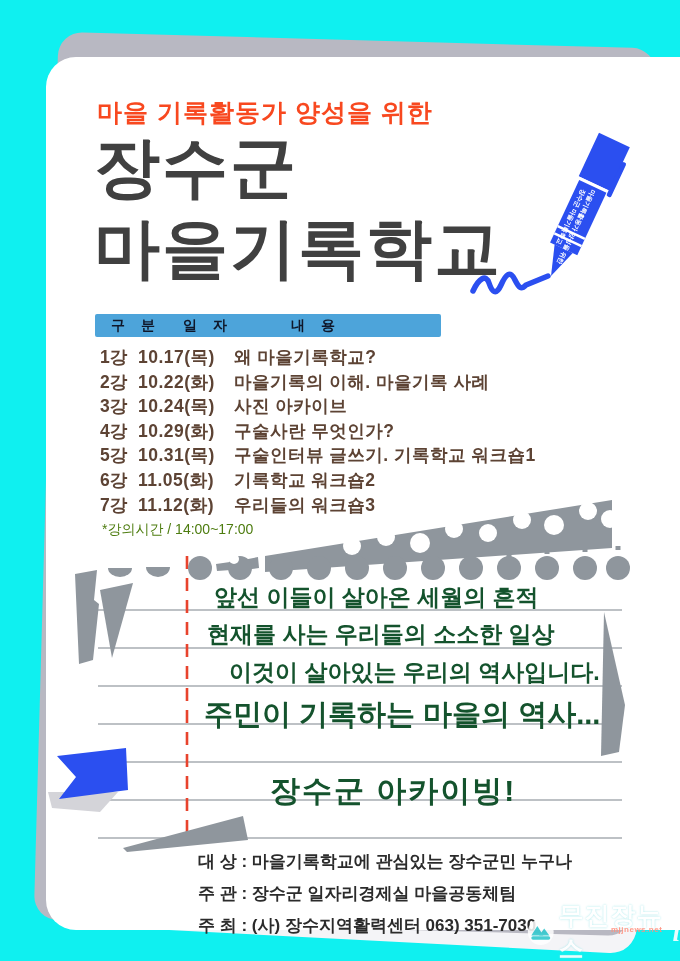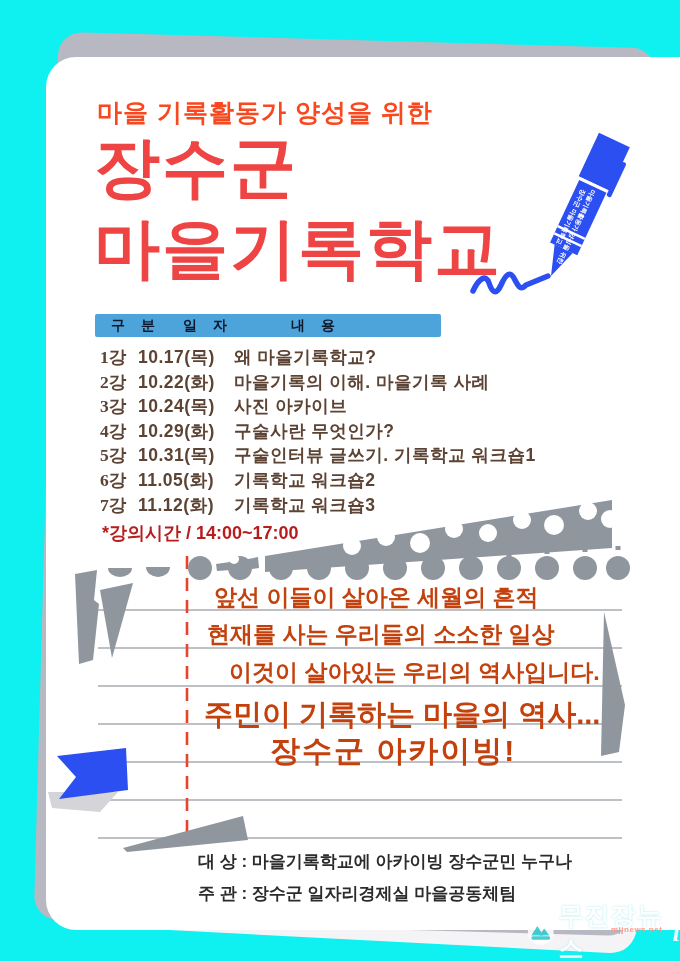--- a/index.html
+++ b/index.html
@@ -11,41 +11,41 @@
   .card-back-white{position:absolute;left:84px;top:48px;width:575px;height:892px;
     background:#f4f4f7;border-radius:26px;transform:rotate(3deg);z-index:1;}
   .card-back-gray{position:absolute;left:46px;top:40px;width:598px;height:888px;
     background:#b8b8c2;border-radius:24px;transform:rotate(1.6deg);z-index:2;}
   .card{position:absolute;left:46px;top:57px;width:669px;height:873px;
     background:#ffffff;border-radius:30px;z-index:3;padding-left:48px;}
 
   .eyebrow{position:absolute;left:51px;top:39px;font-size:25px;font-weight:900;
     color:#f8481f;letter-spacing:1px;white-space:nowrap;}
   .title{position:absolute;left:48px;top:70px;font-size:66px;line-height:81px;
-    font-weight:900;color:#ef4444;letter-spacing:2px;white-space:nowrap;}
+    font-weight:900;color:#404040;letter-spacing:2px;white-space:nowrap;}
 
   .thead{position:absolute;left:49px;top:257px;width:346px;height:23px;
     background:#4da4da;border-radius:2px;color:#0f172a;font-size:14px;font-weight:bold;}
   .thead span{position:absolute;top:3px;letter-spacing:6px;white-space:nowrap;}
   .th1{left:16px;} .th2{left:88px;} .th3{left:196px;letter-spacing:10px;}
 
   .schedule{position:absolute;left:54px;top:288px;font-size:17.5px;font-weight:bold;
     color:#5d4334;}
   .srow{display:flex;height:24.6px;line-height:24.6px;white-space:nowrap;}
-  .sno{width:38px;font-family:Liberation Serif, serif;} .sdate{width:96px;letter-spacing:0.5px;} .scontent{letter-spacing:0.5px;}
-  .note{position:absolute;left:56px;top:464px;font-size:18px;font-weight:bold;
-    color:#b91c1c;white-space:nowrap;}
+  .sno{width:38px;} .sdate{width:96px;letter-spacing:0.5px;} .scontent{letter-spacing:0.5px;}
+  .note{position:absolute;left:56px;top:464px;font-size:14px;font-weight:normal;
+    color:#4d7c0f;white-space:nowrap;}
 
   
-  .hand{position:absolute;color:#c2410c;font-weight:900;white-space:nowrap;z-index:5;}
+  .hand{position:absolute;color:#14532d;font-weight:900;white-space:nowrap;z-index:5;}
   .h-r1{left:214px;top:582px;font-size:23px;}
   .h-r2{left:207px;top:619px;font-size:23px;text-align:right;}
   .h-r3{left:221px;top:657px;font-size:23px;margin-left:8px;}
   .h-r4{left:204px;top:695px;font-size:29px;}
-  .h-b1{left:270px;top:731px;font-size:30px;letter-spacing:2px;}
+  .h-b1{left:270px;top:771px;font-size:30px;letter-spacing:2px;}
   .h-b2{left:317px;top:773px;font-size:30px;letter-spacing:2px;}
 
   .footer{position:absolute;left:152px;top:789px;font-size:17px;font-weight:bold;
     color:#2b2b2b;line-height:32px;white-space:nowrap;z-index:6;}
 
   svg text{font-family:"Liberation Sans","DejaVu Sans",sans-serif;}
 
   .watermark{position:absolute;left:527px;top:899px;z-index:10;display:flex;
     align-items:center;opacity:0.9;color:#ffffff;}
   .wm-name{font-size:25px;font-weight:900;letter-spacing:1px;margin-left:4px;
@@ -103,28 +103,29 @@
         <span class="scontent">구술인터뷰 글쓰기. 기록학교 워크숍1</span>
       </div>
       <div class="srow">
         <span class="sno">6강</span>
         <span class="sdate">11.05(화)</span>
         <span class="scontent">기록학교 워크숍2</span>
       </div>
       <div class="srow">
         <span class="sno">7강</span>
         <span class="sdate">11.12(화)</span>
-        <span class="scontent">기록학교 워크숍3</span>
+        <span class="scontent">우리들의 워크숍3</span>
       </div>
     </div>
     <div class="note">*강의시간 / 14:00~17:00</div>
 
     <div class="footer">
-      <div>대 상 : 마을기록학교에 아카이빙 장수군민 누구나</div>
+      <div>대 상 : 마을기록학교에 관심있는 장수군민 누구나</div>
       <div>주 관 : 장수군 일자리경제실 마을공동체팀</div>
+      <div>주 최 : (사) 장수지역활력센터   063) 351-7030</div>
     </div>
   </div>
 
   <svg class="layer" style="z-index:4" viewBox="0 0 680 961">
 
     <g stroke="#a7adb2" stroke-width="1.7">
       <line x1="98" y1="610" x2="622" y2="610"></line>
       <line x1="98" y1="648" x2="622" y2="648"></line>
       <line x1="98" y1="686" x2="622" y2="686"></line>
       <line x1="98" y1="724" x2="622" y2="724"></line>

